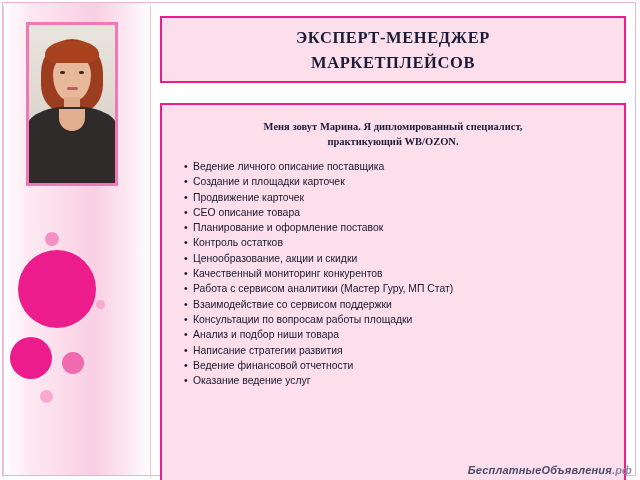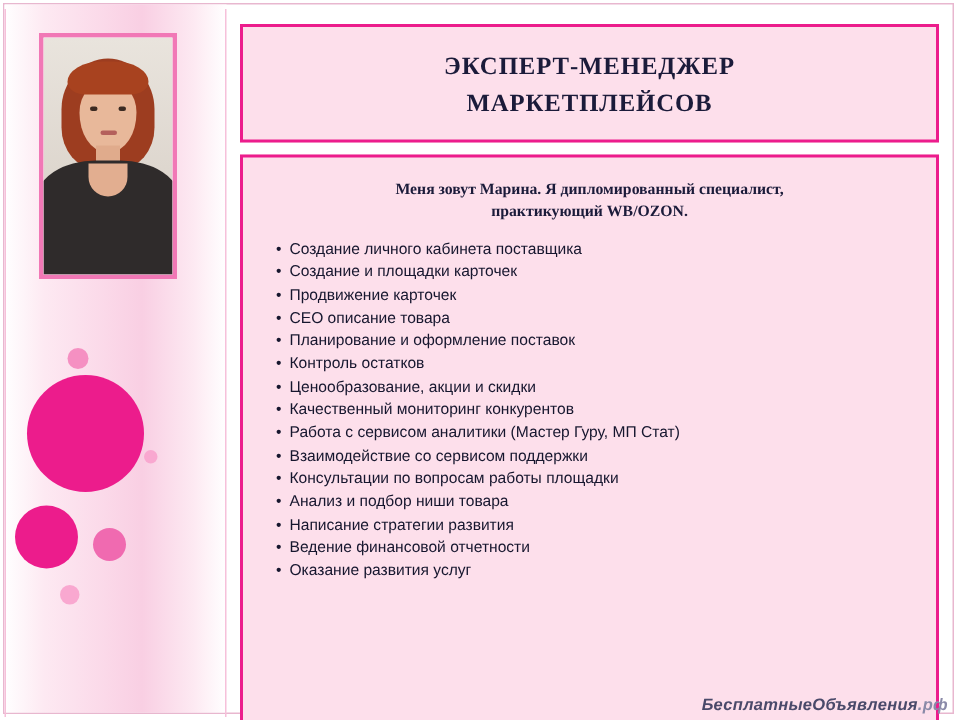--- a/index.html
+++ b/index.html
@@ -158,21 +158,21 @@
     background: #e2ae90;
     border-radius: 0 0 13px 13px;
   }
 
   
   .title-box {
     position: absolute;
     left: 160px;
     top: 16px;
     width: 466px;
-    height: 79px;
+    height: 67px;
     background: #fddfeb;
     border: 2px solid #ec1c8c;
     box-sizing: border-box;
     display: flex;
     align-items: center;
     justify-content: center;
   }
   .title-text {
     text-align: center;
     color: #1b1b3a;
@@ -281,34 +281,34 @@
   </div>
 
   <div class="body-box">
     <div class="intro">
       <span>Меня зовут Марина.  Я дипломированный специалист,</span><br>
       <span>практикующий WB/OZON.</span>
     </div>
 
 
     <ul class="list" id="services-list">
-        <li><span class="bullet">•</span><span>Создание личного кабинета поставщика</span></li>
+        <li><span class="bullet">•</span><span>Ведение личного описание поставщика</span></li>
         <li><span class="bullet">•</span><span>Создание и площадки карточек</span></li>
         <li><span class="bullet">•</span><span>Продвижение карточек</span></li>
         <li><span class="bullet">•</span><span>СЕО описание товара</span></li>
         <li><span class="bullet">•</span><span>Планирование и оформление поставок</span></li>
         <li><span class="bullet">•</span><span>Контроль остатков</span></li>
         <li><span class="bullet">•</span><span>Ценообразование, акции и скидки</span></li>
         <li><span class="bullet">•</span><span>Качественный мониторинг конкурентов</span></li>
         <li><span class="bullet">•</span><span>Работа с сервисом аналитики (Мастер Гуру, МП Стат)</span></li>
         <li><span class="bullet">•</span><span>Взаимодействие со сервисом поддержки</span></li>
         <li><span class="bullet">•</span><span>Консультации по вопросам работы площадки</span></li>
         <li><span class="bullet">•</span><span>Анализ и подбор ниши товара</span></li>
         <li><span class="bullet">•</span><span>Написание стратегии развития</span></li>
         <li><span class="bullet">•</span><span>Ведение финансовой отчетности</span></li>
-        <li><span class="bullet">•</span><span>Оказание развития услуг</span></li>
+        <li><span class="bullet">•</span><span>Оказание ведение услуг</span></li>
       </ul>
   </div>
 
   <div class="watermark">
     <span>БесплатныеОбъявления</span><span class="accent">.рф</span>
   </div>
 </div>
 
 </body></html>

